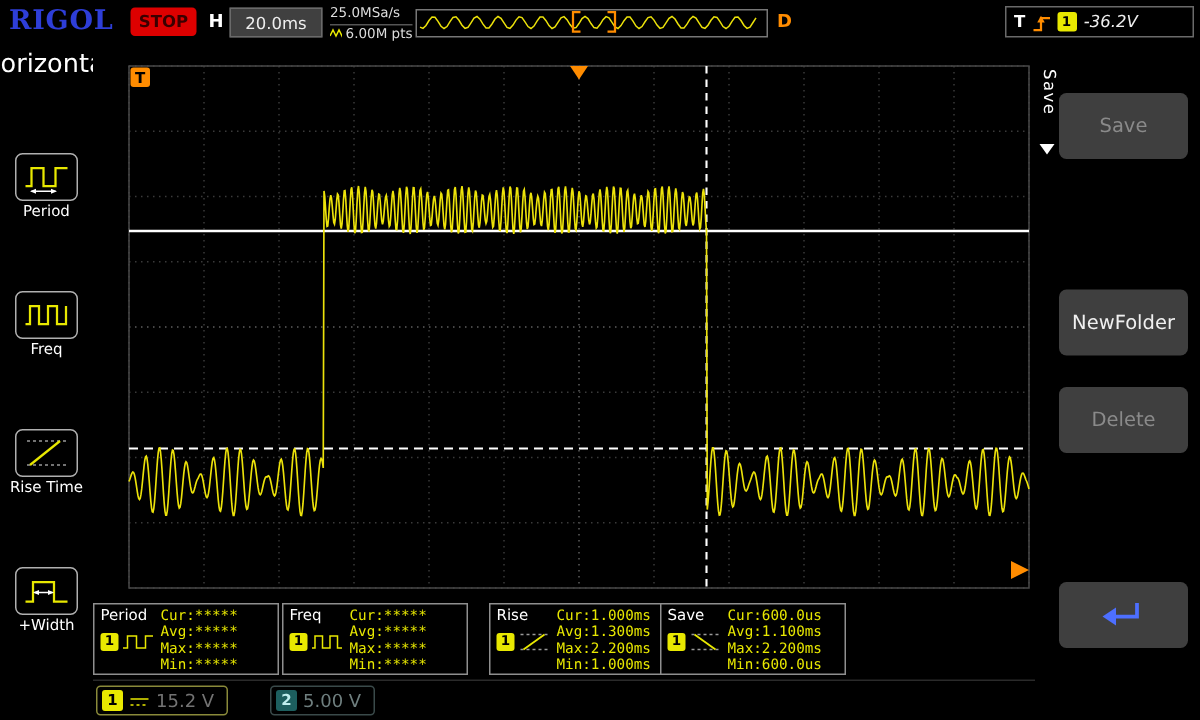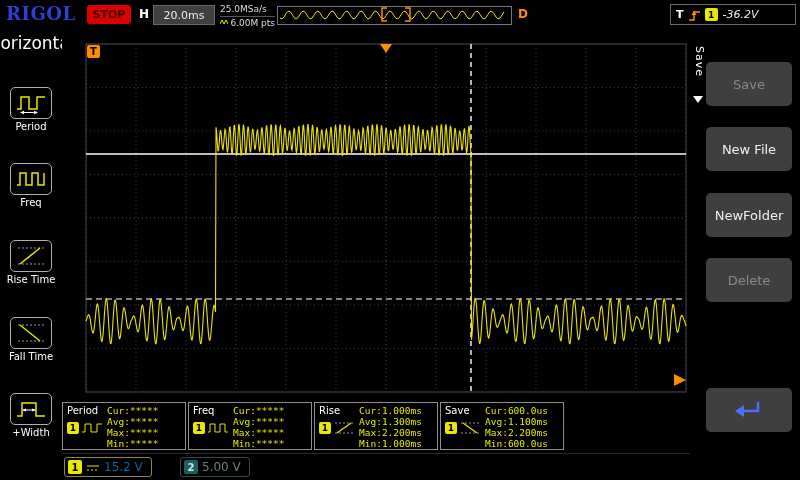--- a/index.html
+++ b/index.html
@@ -56,21 +56,21 @@
   
   .statusbar{position:absolute;left:62px;top:453px;width:738px;height:27px;border-top:1px solid #2a2a2a;}
   .ch{position:absolute;top:3px;height:20px;display:flex;align-items:center;gap:4px;border-radius:3px;
       padding:0 8px 0 3px;cursor:pointer;box-sizing:border-box;}
   .ch1{left:2px;border:1px solid #8a8a3a;}
   .ch2{left:118px;border:1px solid #3a4a4a;}
   .ch-badge{width:14px;height:14px;border-radius:2px;font-size:10px;font-weight:bold;
             display:flex;align-items:center;justify-content:center;}
   .ch1 .ch-badge{background:#e8e800;color:#000;}
   .ch2 .ch-badge{background:#1d5f5f;color:#bfeeee;}
-  .ch1 .ch-scale{color:#0369a1;font-size:12px;}
+  .ch1 .ch-scale{color:#737373;font-size:12px;}
   .ch2 .ch-scale{color:#6f7f7f;font-size:12px;}
   .status-icons{position:absolute;right:10px;top:6px;display:flex;gap:10px;align-items:center;}
 
   
   .rmenu{position:absolute;left:690px;top:30px;width:110px;height:450px;background:#000;}
   .rmenu-title{position:absolute;left:3px;top:16px;color:#fff;font-size:11px;writing-mode:vertical-rl;letter-spacing:1px;}
   .rmenu-indicator{position:absolute;left:3px;top:66px;width:0;height:0;
       border-left:5px solid transparent;border-right:5px solid transparent;border-top:7px solid #fff;}
   .rbtn{position:absolute;left:16px;width:86px;height:44px;background:#3f3f3f;border:none;border-radius:5px;
         color:#f0f0f0;font-size:13px;font-family:"DejaVu Sans",sans-serif;cursor:pointer;
@@ -148,30 +148,20 @@
         <div class="side-icon">
           <svg width="32" height="24" viewBox="0 0 32 24">
             <line x1="3" y1="4" x2="29" y2="4" stroke="#999" stroke-dasharray="2 2"></line>
             <line x1="3" y1="20" x2="29" y2="20" stroke="#999" stroke-dasharray="2 2"></line>
             <polyline points="5,20 25,4" fill="none" stroke="#e8e800" stroke-width="1.5"></polyline>
           </svg>
         </div>
         <div class="side-label">Rise Time</div>
       </div>
 
-      <div class="side-item">
-        <div class="side-icon">
-          <svg width="32" height="24" viewBox="0 0 32 24">
-            <line x1="3" y1="4" x2="29" y2="4" stroke="#999" stroke-dasharray="2 2"></line>
-            <line x1="3" y1="20" x2="29" y2="20" stroke="#999" stroke-dasharray="2 2"></line>
-            <polyline points="5,4 25,20" fill="none" stroke="#e8e800" stroke-width="1.5"></polyline>
-          </svg>
-        </div>
-        <div class="side-label">Fall Time</div>
-      </div>
 
       <div class="side-item">
         <div class="side-icon">
           <svg width="32" height="24" viewBox="0 0 32 24">
             <polyline points="2,19 7,19 7,6 21,6 21,19 30,19" fill="none" stroke="#e8e800" stroke-width="1.5"></polyline>
             <line x1="8" y1="13" x2="20" y2="13" stroke="#fff" stroke-width="1"></line>
             <polygon points="7,13 11,11.4 11,14.6" fill="#fff"></polygon>
             <polygon points="21,13 17,11.4 17,14.6" fill="#fff"></polygon>
           </svg>
         </div>
@@ -273,21 +263,21 @@
           <span>Max:</span>
           <span>*****</span>
         </div>
       <div class="mp-row">
           <span>Min:</span>
           <span>*****</span>
         </div>
     </div>
   </div>
 
-  <div class="mpanel" style="left:314px">
+  <div class="mpanel" style="left:326px">
     <div class="mp-left">
       <div class="mp-name">Rise</div>
       <div class="mp-src">
         <span class="mp-ch">1</span>
         <svg width="22" height="14">
           <line x1="2" y1="2" x2="20" y2="2" stroke="#999" stroke-dasharray="2 2"></line>
           <line x1="2" y1="12" x2="20" y2="12" stroke="#999" stroke-dasharray="2 2"></line>
           <polyline points="4,12 18,2" fill="none" stroke="#e8e800" stroke-width="1.2"></polyline>
         </svg>
       </div>
@@ -369,21 +359,20 @@
         <path d="M10,3.5 Q12.5,6.5 10,9.5" fill="none" stroke="#cccccc"></path>
         <path d="M12,1.5 Q16,6.5 12,11.5" fill="none" stroke="#cccccc"></path>
       </svg>
     </div>
   </div>
 
   <div class="rmenu">
     <div class="rmenu-title">Save</div>
     <div class="rmenu-indicator"></div>
     <button class="rbtn disabled" style="top:32px">Save</button>
-    <button class="rbtn" style="top:97px">New File</button>
     <button class="rbtn" style="top:163px">NewFolder</button>
     <button class="rbtn disabled" style="top:228px">Delete</button>
     <button class="rbtn" style="top:358px">
       <svg width="34" height="24">
         <polyline points="26,4 26,13 10,13" fill="none" stroke="#4d6fff" stroke-width="2.5"></polyline>
         <polygon points="12,7 12,19 3,13" fill="#4d6fff"></polygon>
       </svg>
     </button>
   </div>
 

